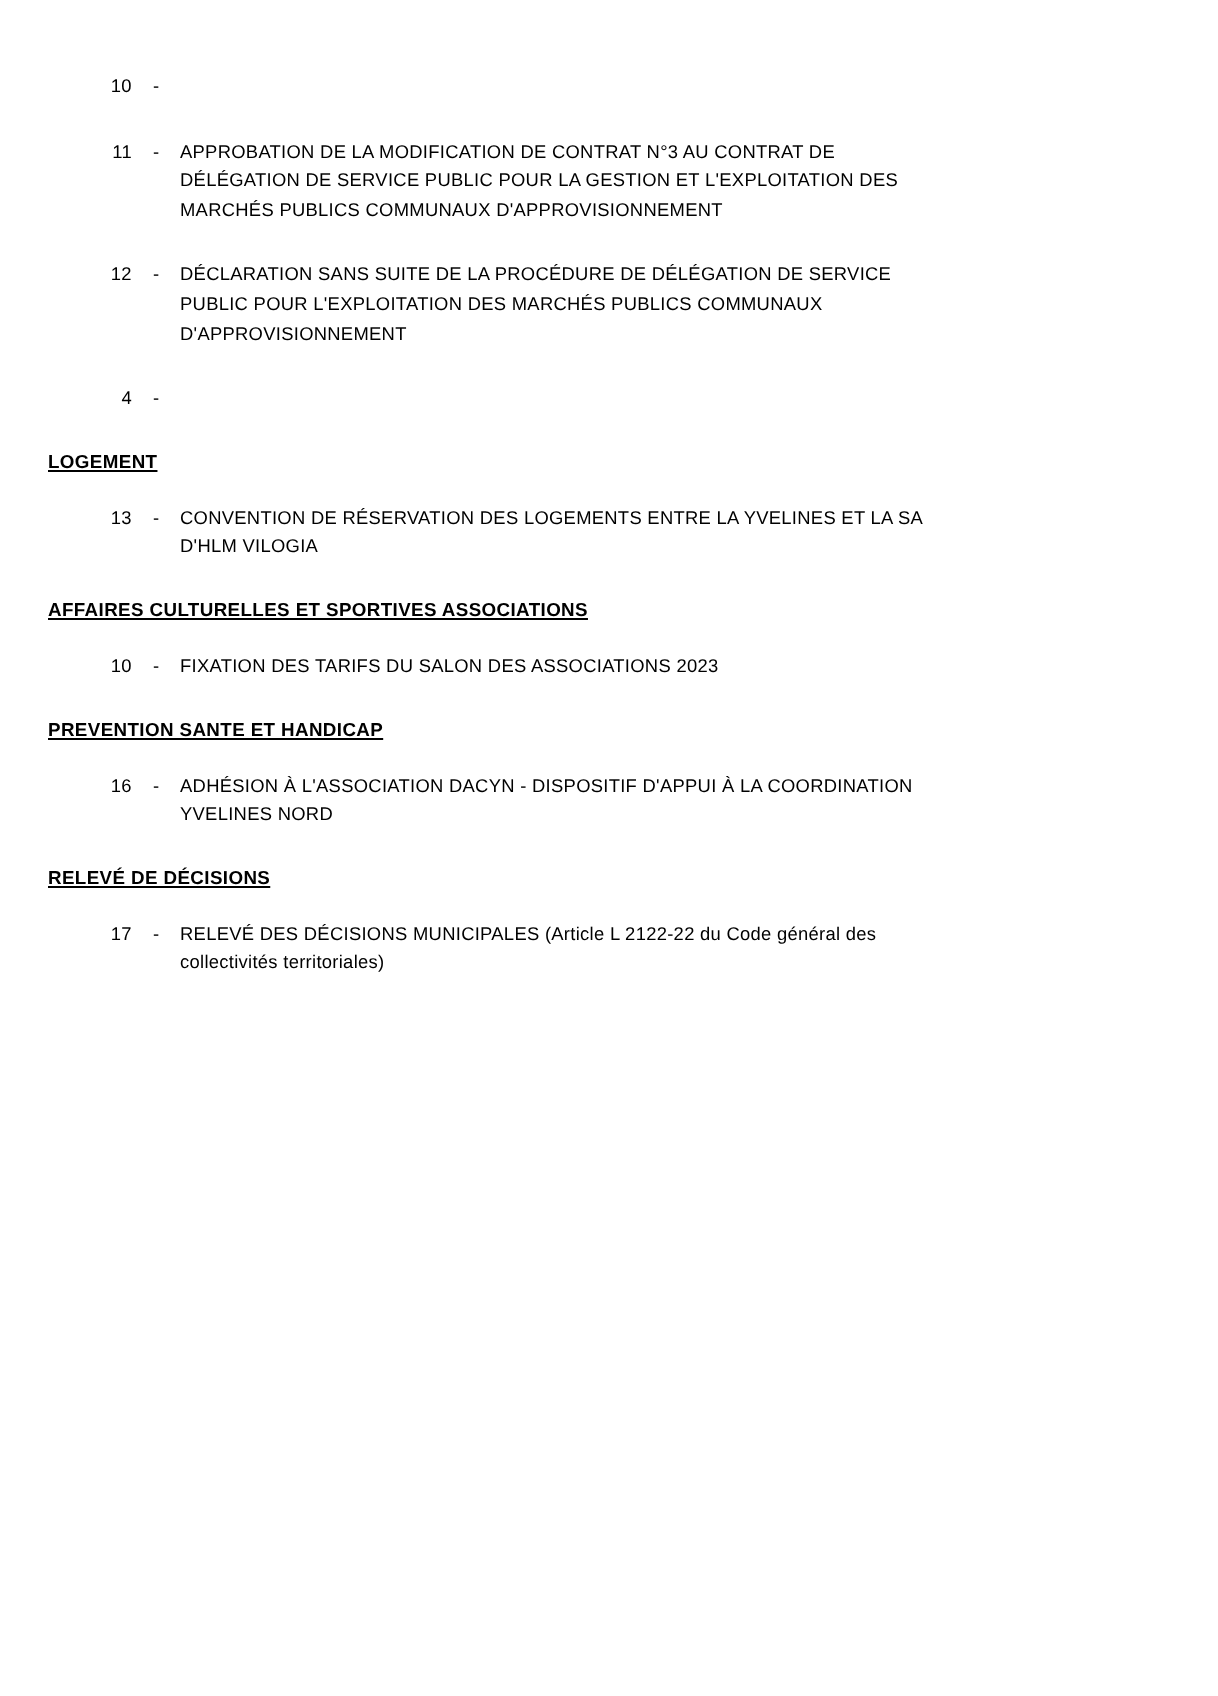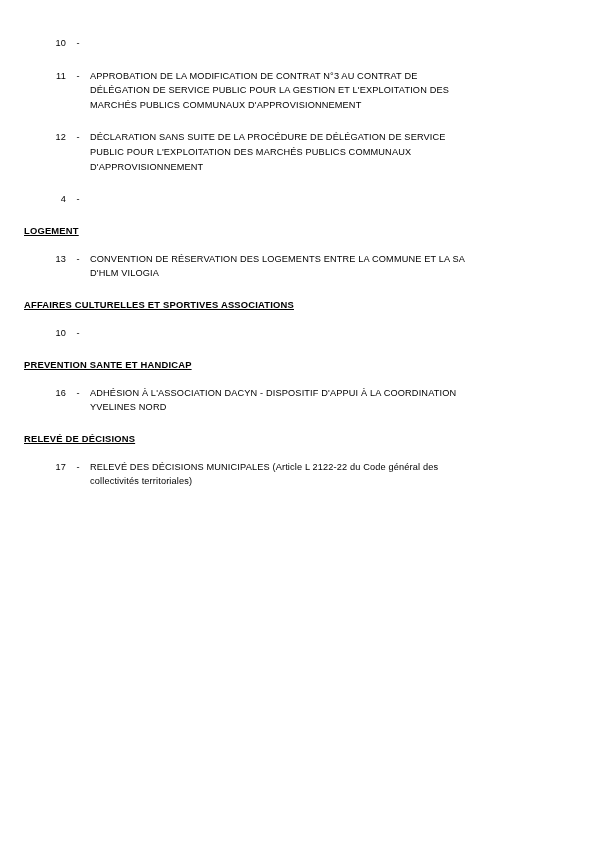--- a/index.html
+++ b/index.html
@@ -92,28 +92,29 @@
     <div class="entry">
       <div class="num">4</div>
       <div class="dash">-</div>
     </div>
 
     <div class="section-heading gap-before">LOGEMENT</div>
 
     <div class="entry">
       <div class="num">13</div>
       <div class="dash">-</div>
-      <div class="text">CONVENTION DE RÉSERVATION DES LOGEMENTS ENTRE LA COMMUNE ET LA SA D'HLM VILOGIA</div>
+      <div class="text">CONVENTION DE RÉSERVATION DES LOGEMENTS ENTRE LA YVELINES ET LA SA D'HLM VILOGIA</div>
     </div>
 
     <div class="section-heading gap-before">AFFAIRES CULTURELLES ET SPORTIVES ASSOCIATIONS</div>
 
     <div class="entry">
       <div class="num">10</div>
       <div class="dash">-</div>
+      <div class="text">FIXATION DES TARIFS DU SALON DES ASSOCIATIONS 2023</div>
     </div>
 
     <div class="section-heading gap-before">PREVENTION SANTE ET HANDICAP</div>
 
     <div class="entry">
       <div class="num">16</div>
       <div class="dash">-</div>
       <div class="text">ADHÉSION À L'ASSOCIATION DACYN - DISPOSITIF D'APPUI À LA COORDINATION YVELINES NORD</div>
     </div>
 

